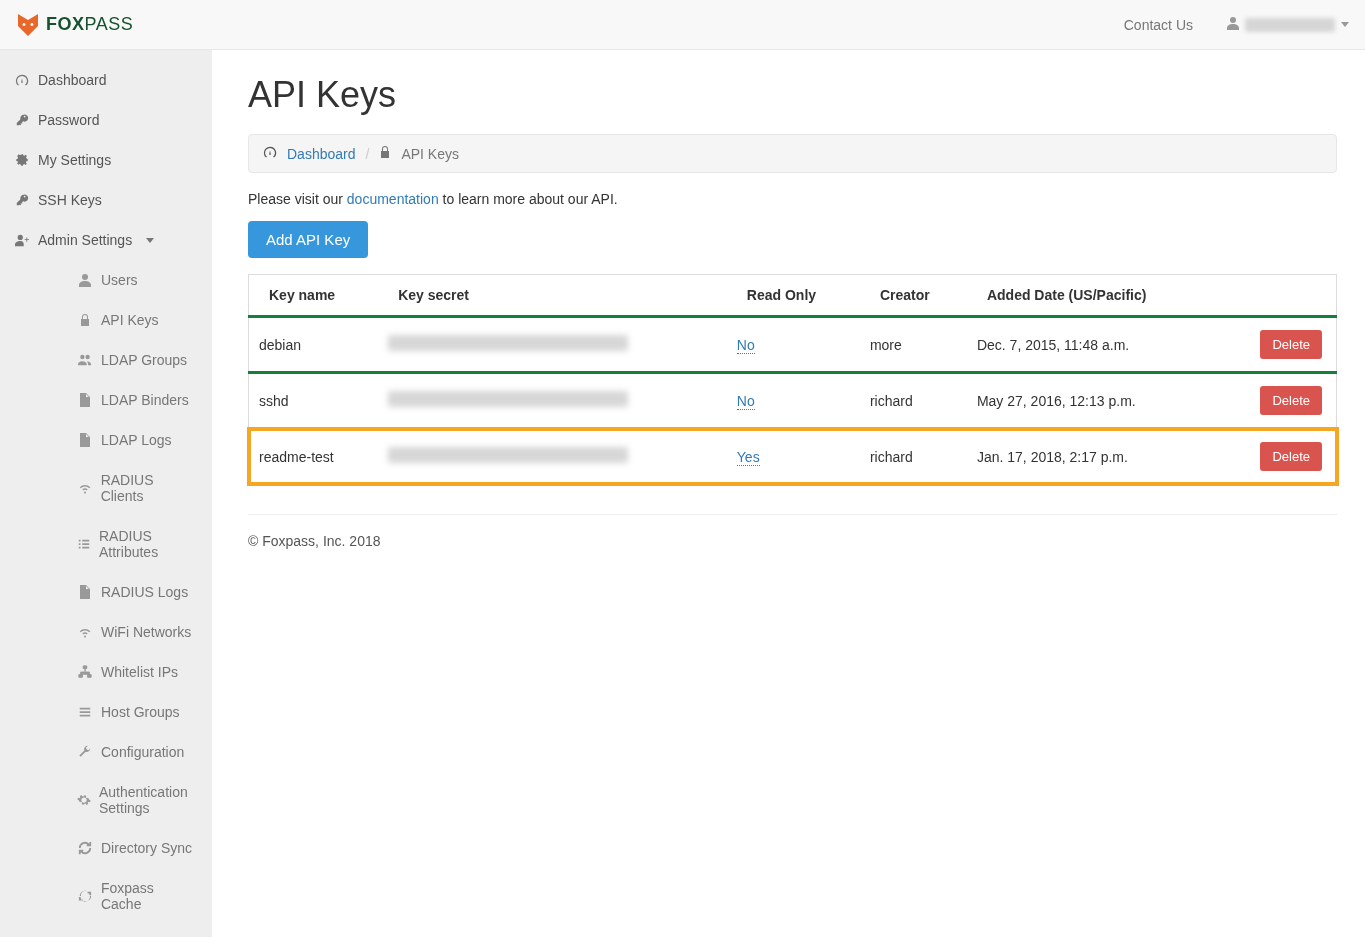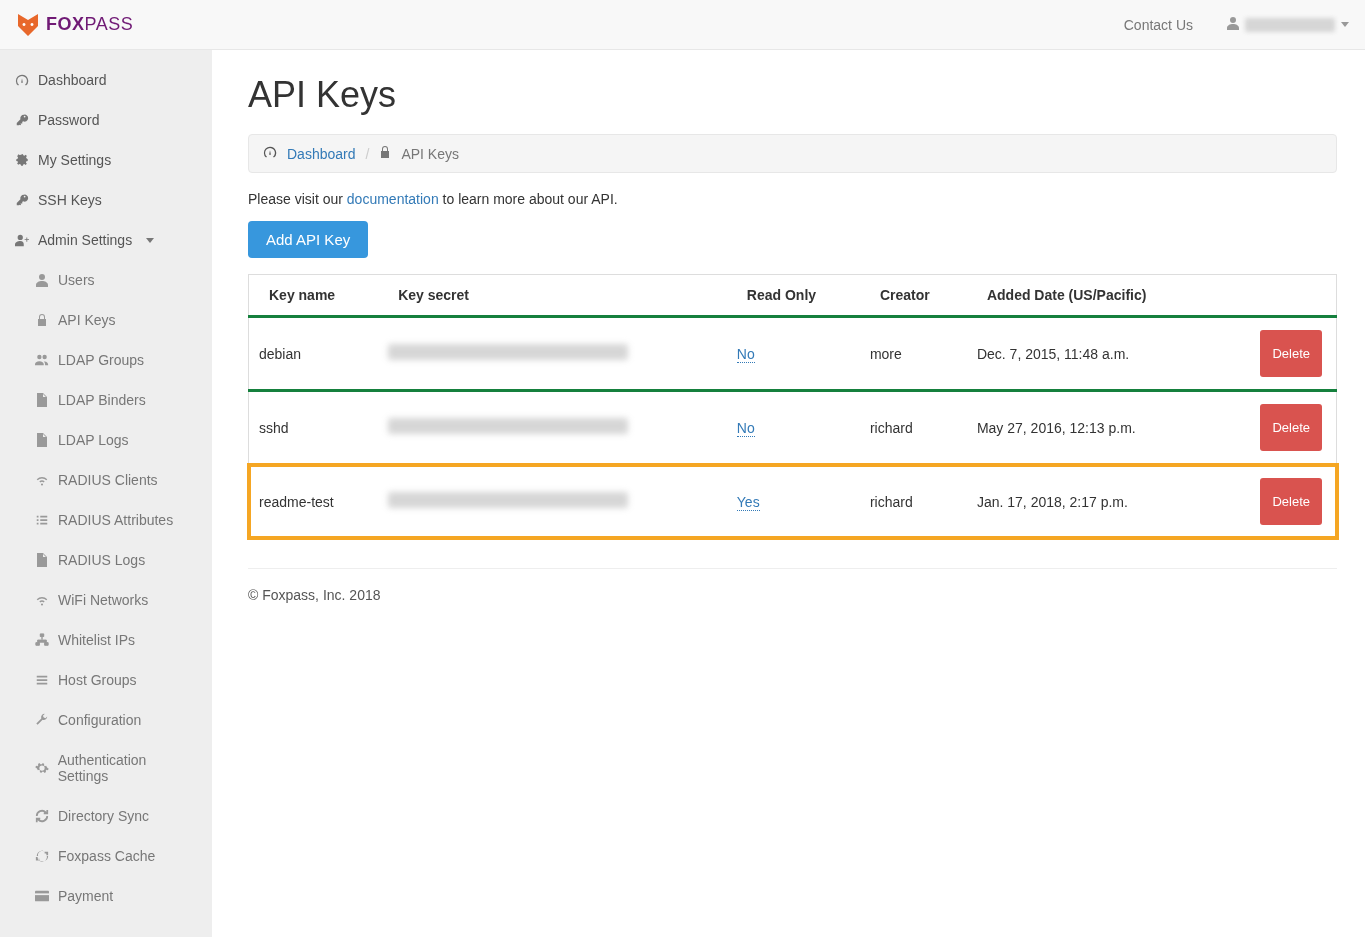--- a/index.html
+++ b/index.html
@@ -1,43 +1,43 @@
 <!DOCTYPE html>
 <html><head>
 <meta charset="utf-8">
 <style>
 * { box-sizing: border-box; margin: 0; padding: 0; }
 body { font-family: -apple-system, BlinkMacSystemFont, "Helvetica Neue", Arial, sans-serif; font-size: 14px; color: #333; background: #fff; }
 .topbar { height: 50px; background: #f8f8f8; border-bottom: 1px solid #e7e7e7; display: flex; align-items: center; padding: 0 16px; }
-.logo { display: flex; align-items: center; font-weight: 700; font-size: 18px; color: #701a75; letter-spacing: 0.5px; }
+.logo { display: flex; align-items: center; font-weight: 700; font-size: 18px; color: #14532d; letter-spacing: 0.5px; }
 .logo svg { margin-right: 6px; }
 .topbar-right { margin-left: auto; display: flex; align-items: center; gap: 34px; }
 .topbar-link { color: #777; text-decoration: none; cursor: pointer; }
 .user-menu { display: flex; align-items: center; color: #999; cursor: pointer; gap: 6px; }
 .user-blur { display: inline-block; width: 90px; height: 14px; background: #d6d6d6; filter: blur(2px); border-radius: 2px; }
 .caret-down { width: 0; height: 0; border-left: 4px solid transparent; border-right: 4px solid transparent; border-top: 5px solid #999; }
 
 .layout { display: flex; min-height: calc(100vh - 50px); gap: 12px; }
 .sidebar { width: 212px; background: #eeeeee; padding-top: 10px; }
 .sidebar ul { list-style: none; }
 .sidebar li { padding: 12px 14px; color: #555; cursor: pointer; display: flex; align-items: center; gap: 8px; font-size: 14px; }
-.sidebar li.sub { padding-left: 34px; color: #777; }
+.sidebar li.sub { padding-left: 34px; color: #777; margin-left: 43px; }
 .sidebar li .icon { color: #888; width: 16px; display: inline-flex; justify-content: center; }
 .caret { margin-left: 6px; width: 0; height: 0; border-left: 4px solid transparent; border-right: 4px solid transparent; border-top: 5px solid #777; display: inline-block; }
 
 .main { flex: 1; padding: 24px 28px 40px 24px; }
 h1 { font-size: 36px; font-weight: 500; color: #333; margin-bottom: 18px; }
 .breadcrumb { background: #f5f5f5; border: 1px solid #e7e7e7; border-radius: 4px; padding: 10px 14px; margin-bottom: 18px; display: flex; align-items: center; gap: 10px; color: #777; }
 .breadcrumb a { color: #337ab7; text-decoration: none; cursor: pointer; }
 .breadcrumb .sep { color: #ccc; }
 .intro { margin-bottom: 14px; color: #333; }
 .intro a { color: #337ab7; text-decoration: none; cursor: pointer; }
 
 .btn-primary { background: #3797dd; color: #fff; border: none; border-radius: 4px; padding: 10px 18px; font-size: 15px; cursor: pointer; margin-bottom: 16px; }
-.btn-danger { background: #d9534f; color: #fff; border: none; border-radius: 3px; padding: 16px 12px; font-size: 13px; cursor: pointer; }
+.btn-danger { background: #d9534f; color: #fff; border: none; border-radius: 3px; padding: 7px 12px; font-size: 13px; cursor: pointer; }
 
 table { width: 100%; border-collapse: collapse; border: 1px solid #ddd; margin-bottom: 18px; }
 th, td { text-align: left; padding: 12px 10px; border-top: 3px solid #15803d; vertical-align: middle; }
 th { font-weight: 700; border-top: none; padding-left: 20px; }
 td:last-child, th:last-child { text-align: right; padding-right: 14px; }
 .secret-blur { display: inline-block; width: 240px; height: 16px; background: #d6d6d6; filter: blur(3px); border-radius: 2px; }
 .link-dotted { color: #337ab7; text-decoration: none; border-bottom: 1px dotted #337ab7; cursor: pointer; }
 
 tr.highlighted td { position: relative; }
 tr.highlighted { outline: 4px solid #f5a623; outline-offset: -2px; }

